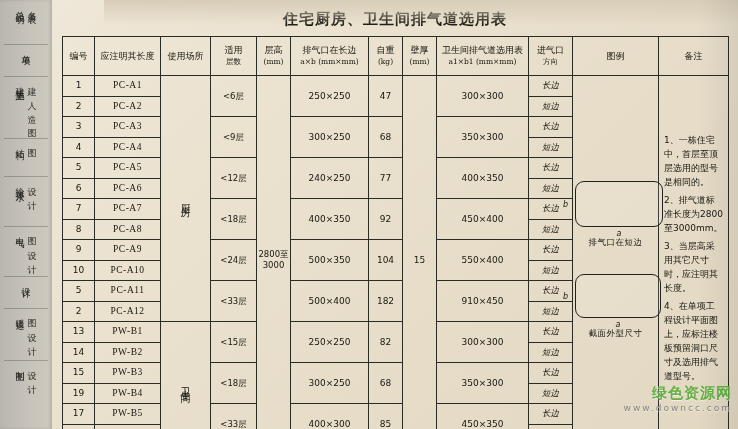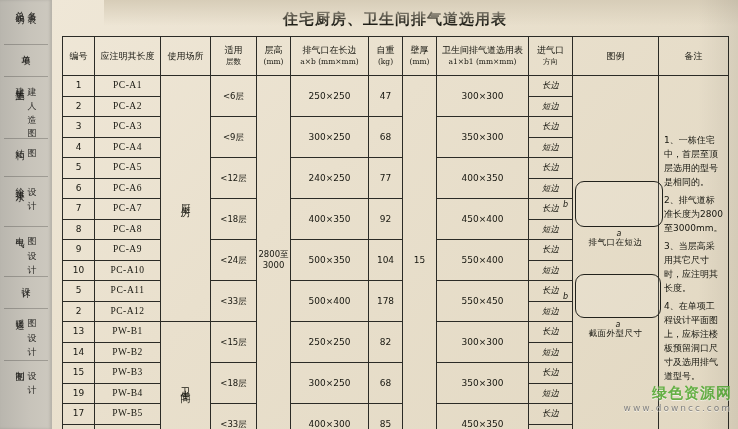--- a/index.html
+++ b/index.html
@@ -297,22 +297,22 @@
           <td class="num">10</td>
           <td class="model">PC-A10</td>
           <td class="dir">短边</td>
         </tr>
 
         <tr>
           <td class="num">5</td>
           <td class="model">PC-A11</td>
           <td class="height" rowspan="2">&lt;33层</td>
           <td rowspan="2">500×400</td>
-          <td rowspan="2">178</td>
-          <td rowspan="2">550×450</td>
+          <td rowspan="2">182</td>
+          <td rowspan="2">910×450</td>
           <td class="dir">长边</td>
         </tr>
         <tr>
           <td class="num">2</td>
           <td class="model">PC-A12</td>
           <td class="dir">短边</td>
         </tr>
 
         <tr>
           <td class="num">13</td>

